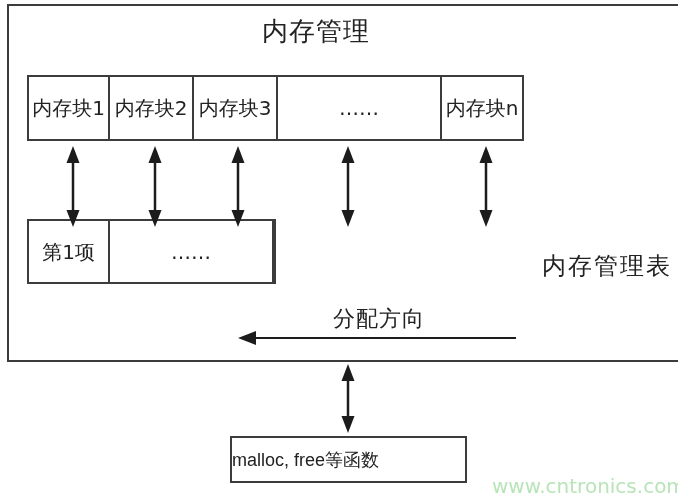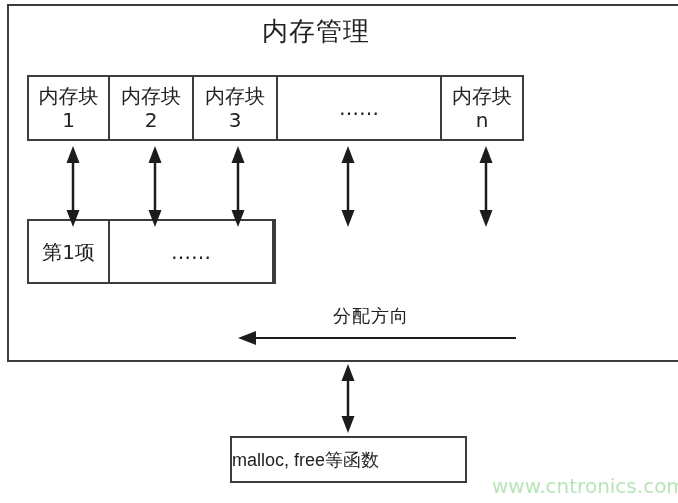--- a/index.html
+++ b/index.html
@@ -40,21 +40,21 @@
     position: absolute;
     left: 27px;
     display: flex;
     border: 2px solid #3c3c3c;
     background: #ffffff;
   }
   .pool-row  { top: 75px; }
   .table-row { top: 219px; }
   .cell {
     display: flex;
-    flex-direction: column;
+    flex-direction: row;
     align-items: center;
     justify-content: center;
     border-right: 2px solid #3c3c3c;
     font-size: 20px;
     line-height: 24px;
     color: #222222;
     text-align: center;
     white-space: nowrap;
   }
   .cell.last { border-right: none; }
@@ -70,21 +70,21 @@
     letter-spacing: 2px;
     color: #222222;
     white-space: nowrap;
   }
   .pool-label  { left: 552px; top: 92px;  }
   .table-label { left: 542px; top: 250px; }
   .alloc-label {
     position: absolute;
     left: 333px;
     top: 304px;
-    font-size: 18px;
+    font-size: 22px;
     letter-spacing: 1px;
     color: #222222;
     white-space: nowrap;
   }
   .func-box {
     position: absolute;
     left: 230px;
     top: 436px;
     width: 237px;
     height: 47px;
@@ -150,20 +150,21 @@
 
   <div class="cell-row table-row">
     <div class="cell w-a">
       <span>第1项</span>
     </div>
     <div class="cell w-c">
       <span>……</span>
     </div>
   </div>
 
+  <div class="side-label table-label">内存管理表</div>
 
   <div class="alloc-label">分配方向</div>
 
   <svg class="arrow-layer" width="678" height="503" viewBox="0 0 678 503">
 
     <g>
       <line x1="73" y1="160" x2="73" y2="213"></line>
       <polygon points="66.5,163 79.5,163 73,146"></polygon>
       <polygon points="66.5,210 79.5,210 73,227"></polygon>
     </g>

